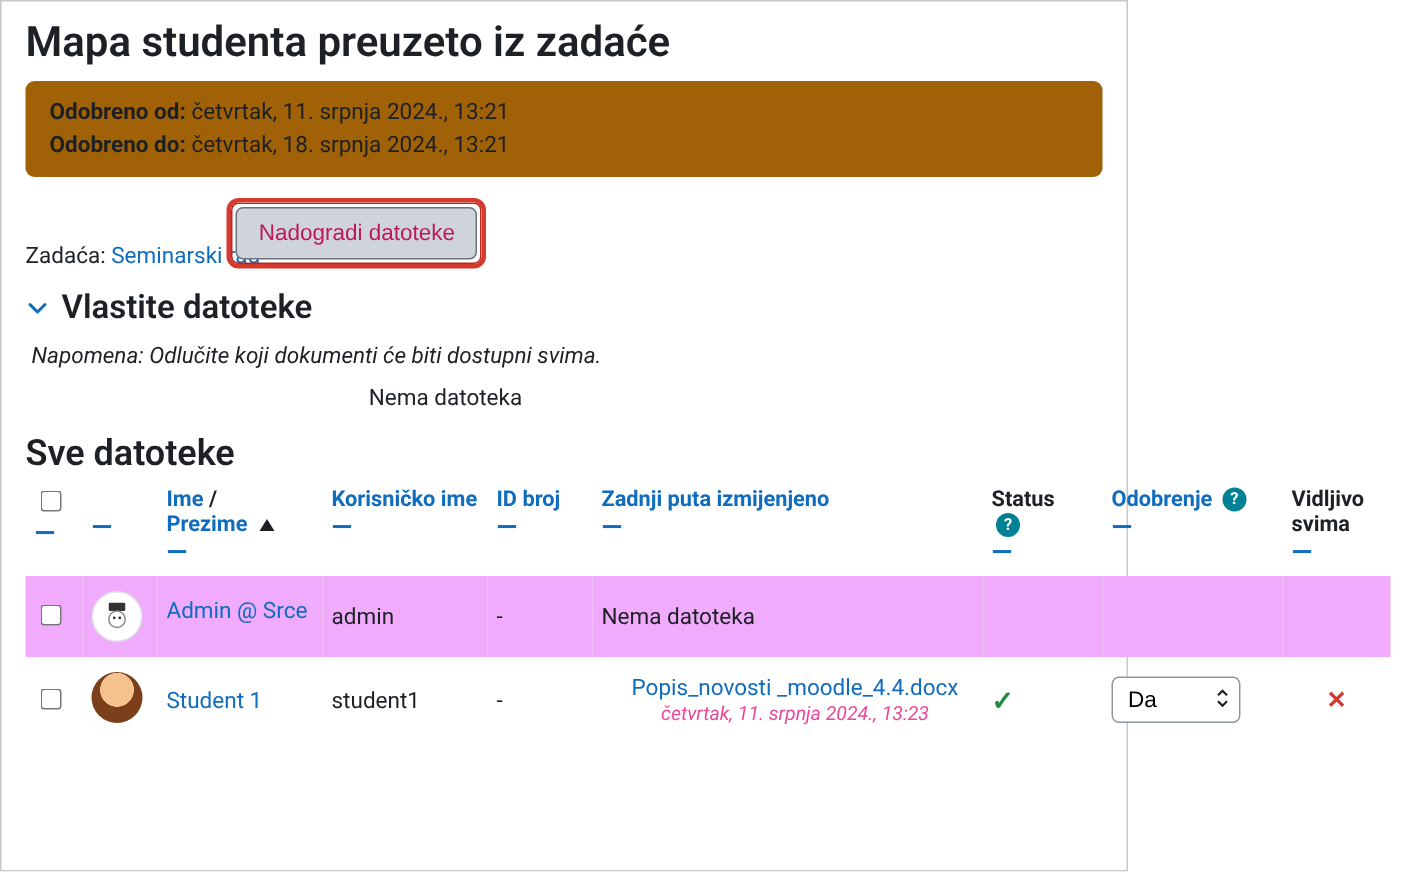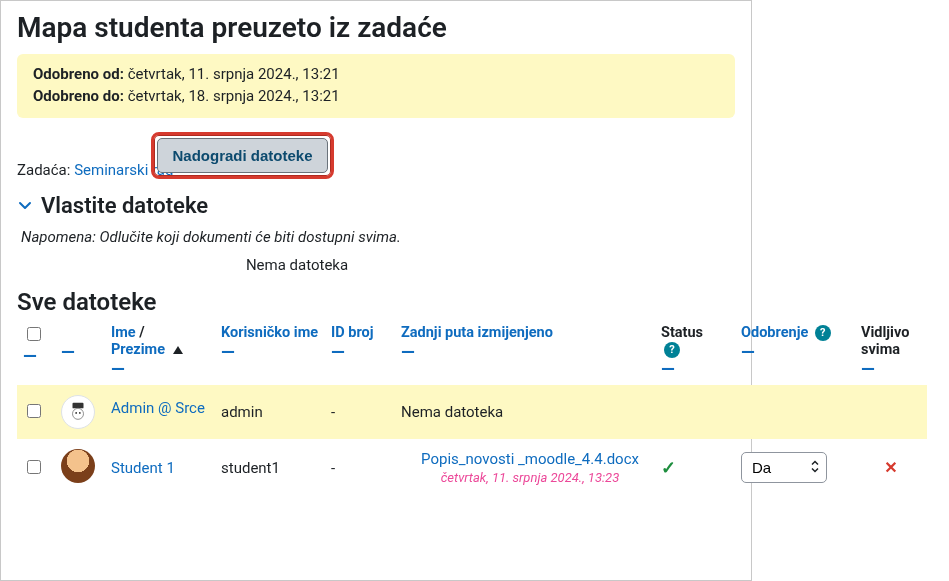--- a/index.html
+++ b/index.html
@@ -17,21 +17,21 @@
     box-sizing: border-box;
     padding: 2px 16px 10px 16px;
     position: relative;
   }
   h1.page-title {
     font-size: 28px;
     font-weight: 600;
     margin: 8px 0 10px 0;
   }
   .approved-box {
-    background: #fef9c3;
+    background: #a16207;
     border-radius: 6px;
     padding: 10px 16px;
     margin-bottom: 14px;
     line-height: 1.45;
     font-size: 15px;
   }
   .approved-box .lbl { font-weight: 700; }
   .task-row {
     margin: 10px 0 6px 0;
     font-size: 15px;
@@ -43,26 +43,25 @@
     display: inline-block;
     border: 3px solid #d63a2e;
     border-radius: 8px;
     padding: 3px;
     margin-left: -22px;
     box-shadow: 0 0 0 1px #b02a1f inset;
   }
   .upgrade-btn {
     background: #ced4da;
     border: 1px solid #6a737b;
-    color: #0c4a6e;
+    color: #be185d;
     padding: 8px 14px;
     border-radius: 5px;
     font-size: 15px;
     cursor: pointer;
-    font-weight: bold;
   }
   .collapsible-header {
     display: flex;
     align-items: center;
     gap: 8px;
     margin-top: 8px;
   }
   .collapsible-header h2 {
     font-size: 22px;
     font-weight: 600;
@@ -137,21 +136,21 @@
     justify-content: center;
     vertical-align: middle;
     margin-left: 3px;
     cursor: pointer;
   }
   table.files td {
     padding: 10px 6px;
     vertical-align: middle;
     font-size: 15px;
   }
-  tr.row-grey { background: #fef9c3; }
+  tr.row-grey { background: #f0abfc; }
   .blue-link { color: #0f6cbf; text-decoration: none; }
   .avatar {
     width: 34px; height: 34px; border-radius: 50%;
     background: #fff;
     border: 1px solid #dee2e6;
     display: inline-flex;
     align-items: center;
     justify-content: center;
     box-sizing: border-box;
   }

